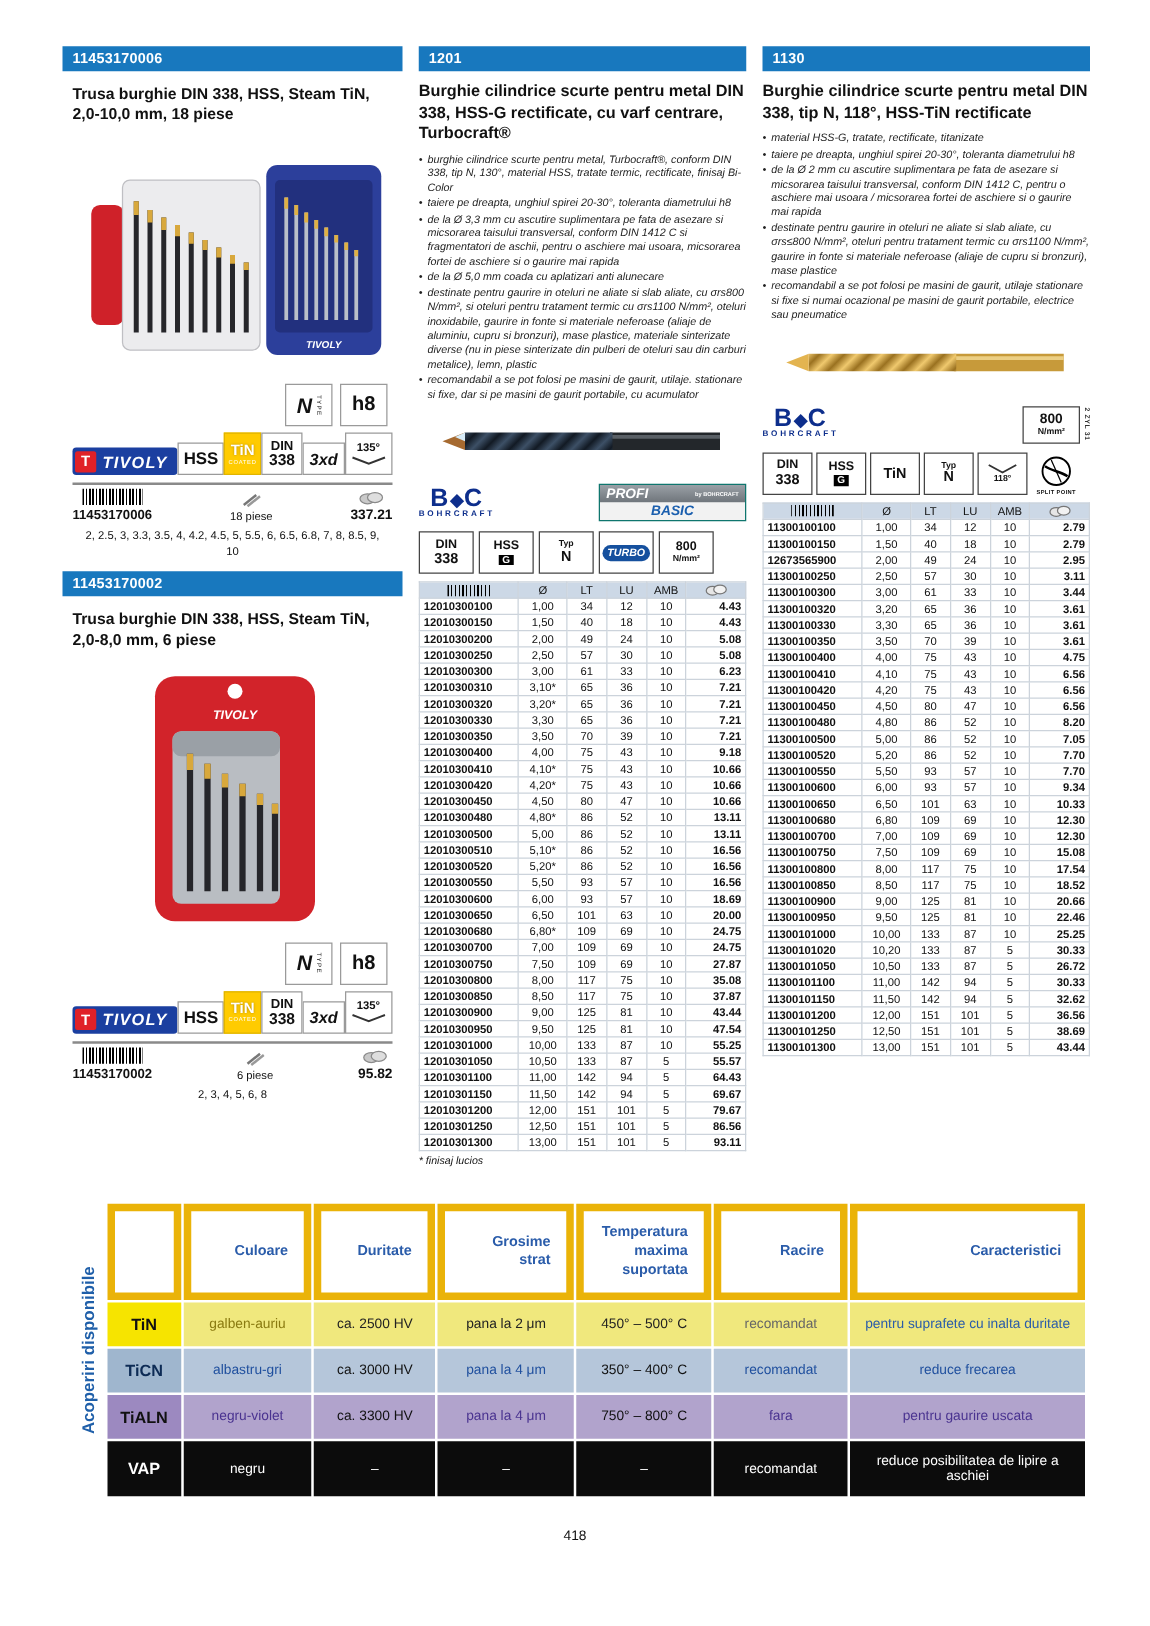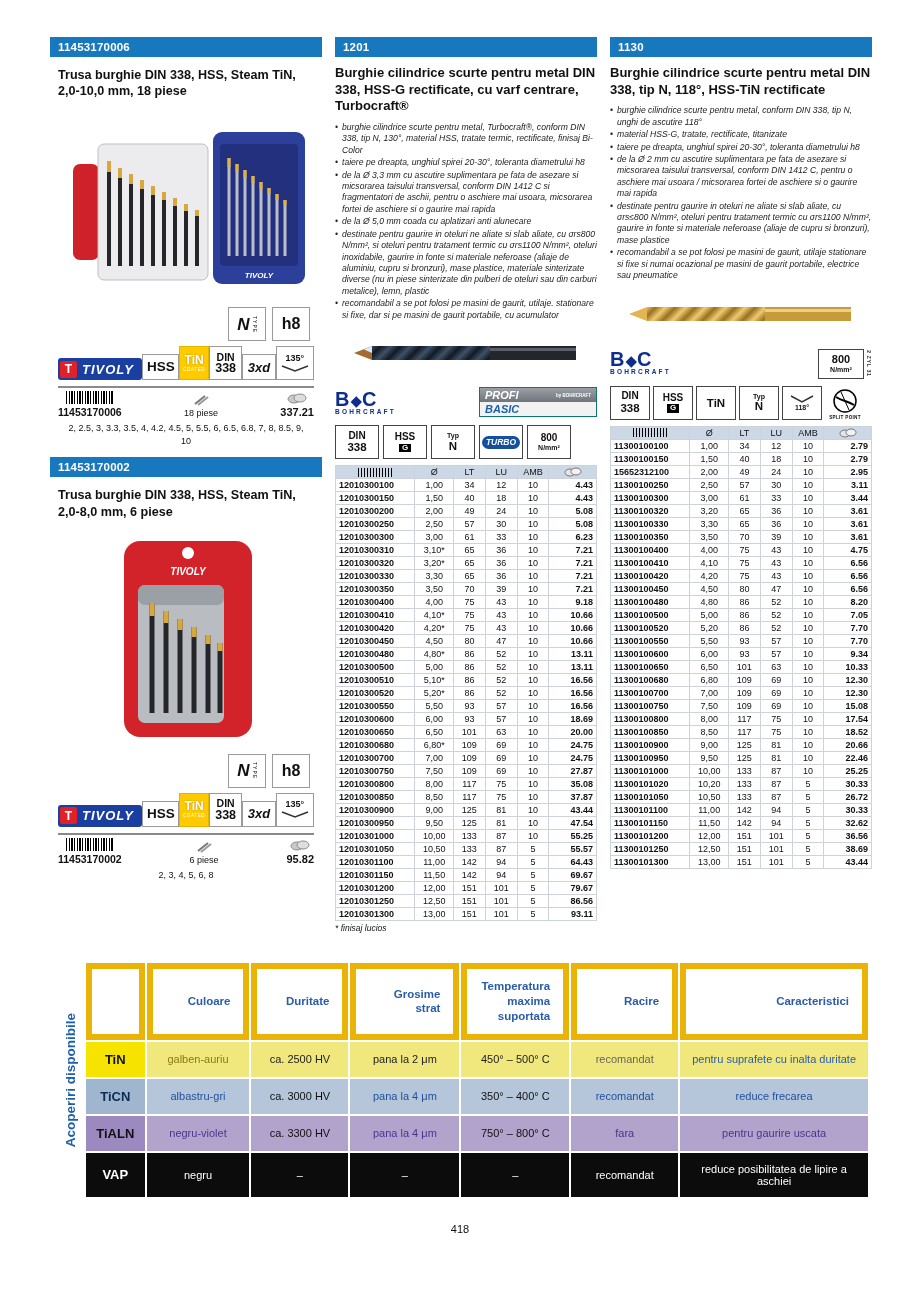--- a/index.html
+++ b/index.html
@@ -63,21 +63,21 @@
   .opieces { font-size: 9px; }
   .oprice { font-size: 11px; font-weight: bold; }
   .sizes { text-align: center; font-size: 9px; line-height: 1.4; margin: 4px 6px 10px; }
 
   
   .bullets { list-style: none; font-size: 8.6px; font-style: italic; line-height: 1.33; color: #222; margin-bottom: 4px; }
   .bullets li { padding-left: 7px; position: relative; margin-bottom: 1px; }
   .bullets li::before { content: "•"; position: absolute; left: 0; }
 
   
-  .logos-row { display: flex; justify-content: space-between; align-items: center; height: 38px; margin: 2px 0; }
+  .logos-row { display: flex; justify-content: space-between; align-items: center; height: 38px; margin: 2px 0; text-align: center; }
   .boc { line-height: 1; }
   .boc .letters { color: #0d2e8c; font-weight: bold; font-size: 20px; letter-spacing: 1px; }
   .boc .diamond { color: #0d2e8c; font-size: 15px; }
   .boc .sub { color: #0d2e8c; font-size: 6.5px; letter-spacing: 2.2px; font-weight: bold; }
   .profi { border: 1px solid #0f766e; width: 118px; }
   .profi .p-top { background: linear-gradient(#9aa0a6,#6f757b); color: #fff; font-weight: bold; font-style: italic;
                   font-size: 11px; padding: 1px 5px; display: flex; justify-content: space-between; align-items: center; }
   .profi .p-by { font-size: 4.5px; font-style: normal; }
   .profi .p-bot { color: #1b5fae; font-weight: bold; font-style: italic; font-size: 11px; padding: 1px 5px; background: #f2f2f2; }
 
@@ -715,21 +715,20 @@
     </table>
     <div class="footnote">* finisaj lucios</div>
   </div>
 
   <div class="col-right">
     <div class="blue-bar">
       <span>1130</span>
     </div>
     <h3 class="col-title">Burghie cilindrice scurte pentru metal DIN 338, tip N, 118°, HSS-TiN rectificate</h3>
     <ul class="bullets">
-        <li>burghie cilindrice scurte pentru metal, conform DIN 338, tip N, unghi de ascutire 118°</li>
         <li>material HSS-G, tratate, rectificate, titanizate</li>
         <li>taiere pe dreapta, unghiul spirei 20-30°, toleranta diametrului h8</li>
         <li>de la Ø 2 mm cu ascutire suplimentara pe fata de asezare si micsorarea taisului transversal, conform DIN 1412 C, pentru o aschiere mai usoara / micsorarea fortei de aschiere si o gaurire mai rapida</li>
         <li>destinate pentru gaurire in oteluri ne aliate si slab aliate, cu σrs≤800 N/mm², oteluri pentru tratament termic cu σrs1100 N/mm², gaurire in fonte si materiale neferoase (aliaje de cupru si bronzuri), mase plastice</li>
         <li>recomandabil a se pot folosi  pe masini de gaurit, utilaje stationare si fixe si numai ocazional  pe masini de gaurit portabile, electrice sau pneumatice</li>
       </ul>
 
     <div class="drill-photo">
       <svg width="240" height="44" viewBox="0 0 240 44">
         <defs>
@@ -827,21 +826,21 @@
           </tr>
           <tr>
             <td class="c0">11300100150</td>
             <td class="c1">1,50</td>
             <td class="c2">40</td>
             <td class="c3">18</td>
             <td class="c4">10</td>
             <td class="c5">2.79</td>
           </tr>
           <tr>
-            <td class="c0">15652312100</td>
+            <td class="c0">12673565900</td>
             <td class="c1">2,00</td>
             <td class="c2">49</td>
             <td class="c3">24</td>
             <td class="c4">10</td>
             <td class="c5">2.95</td>
           </tr>
           <tr>
             <td class="c0">11300100250</td>
             <td class="c1">2,50</td>
             <td class="c2">57</td>

